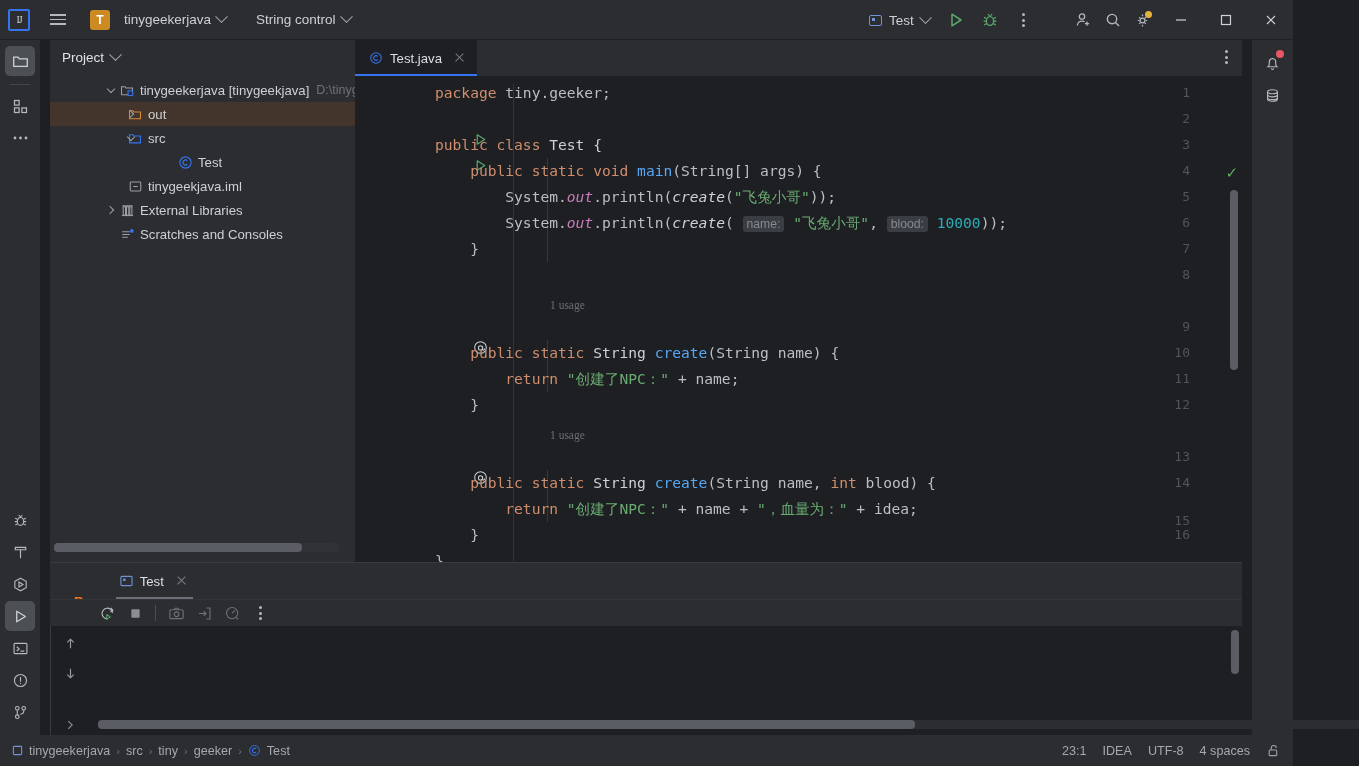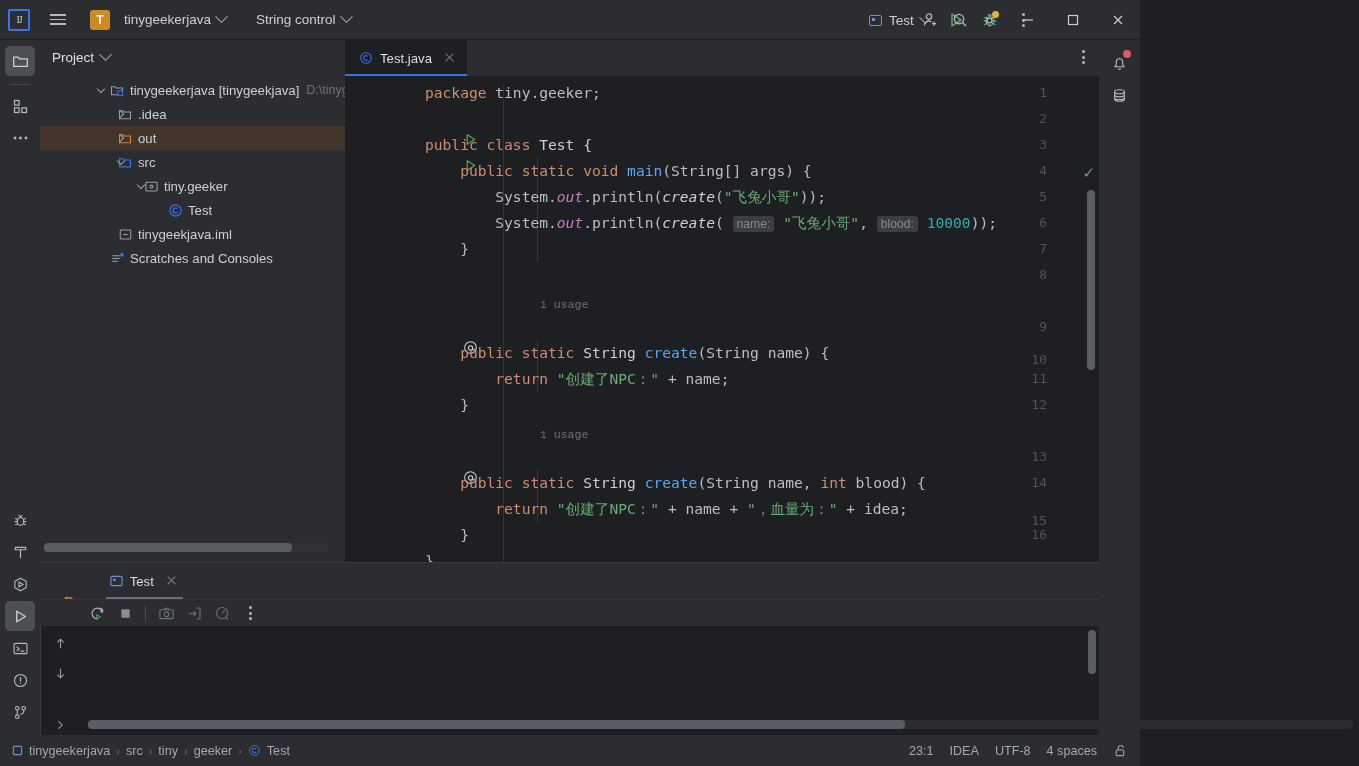--- a/index.html
+++ b/index.html
@@ -3,21 +3,21 @@
 <meta charset="utf-8">
 <style>
   * { box-sizing: border-box; margin: 0; padding: 0; }
   html, body {
     width: 1359px; height: 766px;
     background: #1e1f22;
     font-family: "Liberation Sans", sans-serif;
     overflow: hidden;
     color: #cdd0d4;
   }
-  #app { position: relative; width: 1140px; height: 766px; display: flex; flex-direction: column; }
+  #app { position: relative; width: 1293px; height: 766px; display: flex; flex-direction: column; }
 
   
   .titlebar {
     height: 40px; background: #2b2d30; display: flex; align-items: center;
     flex: 0 0 40px; position: relative; border-bottom: 1px solid #1e1f22;
   }
   .tb-left { display: flex; align-items: center; gap: 0; padding-left: 8px; }
   .ij-logo {
     width: 22px; height: 22px; border: 2px solid #3573f0; border-radius: 2px;
     display: flex; align-items: center; justify-content: center;
@@ -46,21 +46,21 @@
   .icobtn { width: 30px; height: 30px; display: flex; align-items: center; justify-content: center;
     border-radius: 4px; cursor: pointer; }
   .kebab { display: flex; flex-direction: column; gap: 2.5px; align-items: center; }
   .kebab i { width: 3px; height: 3px; border-radius: 50%; background: #b4b8bf; display: block; }
 
   .tb-right { position: absolute; right: 0; top: 0; height: 40px; display: flex; align-items: center; }
   .win-btn { width: 45px; height: 40px; display: flex; align-items: center; justify-content: center; cursor: pointer; }
   .gear-dot { position: absolute; right: 6px; top: 6px; width: 7px; height: 7px; border-radius: 50%; background: #e3b23c; }
 
   
-  .bodyrow { flex: 1 1 auto; display: flex; min-height: 0; }
+  .bodyrow { flex: 1 1 auto; display: flex; min-height: 0; gap: 10px; }
 
   
   .rail { width: 40px; background: #2b2d30; display: flex; flex-direction: column;
     align-items: center; padding-top: 6px; flex: 0 0 40px; position: relative; }
   .rail-btn { width: 30px; height: 30px; margin-bottom: 2px; display:flex; align-items:center;
     justify-content:center; border-radius: 5px; cursor: pointer; }
   .rail-btn.active { background: #4c5055; }
   .rail-sep { width: 20px; height: 1px; background: #43454a; margin: 6px 0; }
   .rail-bottom { position: absolute; bottom: 6px; left: 0; width: 40px;
     display: flex; flex-direction: column; align-items: center; }
@@ -111,21 +111,21 @@
 
   .codearea { flex: 1 1 auto; position: relative; overflow: hidden; display: flex; }
   .gutter { width: 80px; flex: 0 0 80px; position: relative; }
   .codelines { flex: 1 1 auto; position: relative; font-family: "DejaVu Sans Mono", monospace;
     font-size: 14.6px; line-height: 26px; padding-top: 4px; }
   .ln { position: absolute; right: 52px; color: #4f5559; font-family: "DejaVu Sans Mono", monospace;
     font-size: 13px; text-align: right; width: 30px; }
   .gmark { position: absolute; left: 38px; }
   .cline { position: absolute; left: 0; white-space: pre; }
   .usage { position: absolute; left: 0; color: #6c7075; font-size: 11.5px;
-    font-family: Liberation Mono, monospace; }
+    font-family: Liberation Serif, serif; }
   .fold-v { position: absolute; left: 78px; top: 8px; width: 1px; height: 520px; background: #313438; }
   .indent-g { position: absolute; width: 1px; background: #35383c; }
 
   .kw  { color: #cf8e6d; }
   .cls { color: #cdd0d4; }
   .fn  { color: #56a8f5; }
   .fnl { color: #56a8f5; }
   .str { color: #6aab73; }
   .num { color: #2aacb8; }
   .fld { color: #c77dbb; font-style: italic; }
@@ -367,31 +367,20 @@
               <span class="ticon" style="margin-left:22px">
                 <svg width="15" height="15" viewBox="0 0 16 16" fill="none" stroke="#9aa0a6" stroke-width="1.15">
                   <path d="M1.6 12.6V4h3.6l1.1 1.3h7v7.3z"></path>
                     <rect x="8.6" y="8.4" width="5" height="5" fill="#2b2d30" stroke="#3573f0"></rect>
                 </svg>
               </span>
               <span class="tlabel">tinygeekerjava [tinygeekjava]</span>
               <span class="tpath">D:\tinygee</span>
             </div>
 
-            <div class="trow" style="padding-left:76px">
-              <span class="tarrow closed" style="position:absolute;left:74px">
-                  <i></i>
-                </span>
-              <span class="ticon">
-                <svg width="15" height="15" viewBox="0 0 16 16" fill="none" stroke="#9aa0a6" stroke-width="1.15">
-                  <path d="M1.6 12.6V4h3.6l1.1 1.3h7v7.3z"></path>
-                </svg>
-              </span>
-              <span class="tlabel">.idea</span>
-            </div>
 
             <div class="trow sel" style="padding-left:76px">
               <span class="tarrow closed" style="position:absolute;left:74px">
                   <i></i>
                 </span>
               <span class="ticon">
                 <svg width="15" height="15" viewBox="0 0 16 16" fill="none" stroke="#d4883a" stroke-width="1.15">
                   <path d="M1.6 12.6V4h3.6l1.1 1.3h7v7.3z"></path>
                 </svg>
               </span>
@@ -403,32 +392,20 @@
                   <i></i>
                 </span>
               <span class="ticon">
                 <svg width="15" height="15" viewBox="0 0 16 16" fill="none" stroke="#3573f0" stroke-width="1.2">
                   <path d="M1.6 12.6V4h3.6l1.1 1.3h7v7.3z"></path>
                 </svg>
               </span>
               <span class="tlabel">src</span>
             </div>
 
-            <div class="trow" style="padding-left:102px">
-              <span class="tarrow open" style="position:absolute;left:94px">
-                  <i></i>
-                </span>
-              <span class="ticon">
-                <svg width="15" height="15" viewBox="0 0 16 16" fill="none" stroke="#9aa0a6" stroke-width="1.15">
-                  <rect x="2" y="3.4" width="12" height="9.4" rx="1"></rect>
-                    <circle cx="8" cy="8.1" r="1.6"></circle>
-                </svg>
-              </span>
-              <span class="tlabel">tiny.geeker</span>
-            </div>
 
             <div class="trow" style="padding-left:126px">
               <span class="ticon">
                 <svg width="15" height="15" viewBox="0 0 16 16" fill="none" stroke="#3573f0" stroke-width="1.2">
                   <circle cx="8" cy="8" r="6"></circle>
                     <path d="M10 6.1a2.7 2.7 0 1 0 0 3.8" stroke-width="1.3"></path>
                 </svg>
               </span>
               <span class="tlabel">Test</span>
             </div>
@@ -437,20 +414,35 @@
             <div class="trow" style="padding-left:76px">
               <span class="ticon">
                 <svg width="15" height="15" viewBox="0 0 16 16" fill="none" stroke="#9aa0a6" stroke-width="1.15">
                   <rect x="2.4" y="3.2" width="11.2" height="9.6" rx="1"></rect>
                     <path d="M5.6 8h4.8"></path>
                 </svg>
               </span>
               <span class="tlabel">tinygeekjava.iml</span>
             </div>
 
+            <div class="trow" style="padding-left:46px">
+              <span class="tarrow closed" style="position:absolute;left:54px">
+                  <i></i>
+                </span>
+              <span class="ticon" style="margin-left:22px">
+                <svg width="15" height="15" viewBox="0 0 16 16" fill="none" stroke="#9aa0a6" stroke-width="1.15">
+                  <path d="M2 13.4h12"></path>
+                    <rect x="3.4" y="4" width="2.5" height="9"></rect>
+                    <rect x="6.9" y="4" width="2.5" height="9"></rect>
+                    <rect x="10.4" y="4" width="2.3" height="9"></rect>
+                    <path d="M2.6 3h10.8"></path>
+                </svg>
+              </span>
+              <span class="tlabel">External Libraries</span>
+            </div>
 
             <div class="trow" style="padding-left:46px">
               <span class="ticon" style="margin-left:22px">
                 <svg width="15" height="15" viewBox="0 0 16 16" fill="none" stroke="#9aa0a6" stroke-width="1.15">
                   <path d="M2.4 5h8M2.4 8h8M2.4 11h6"></path>
                     <circle cx="12.6" cy="4.2" r="2" fill="#3573f0" stroke="none"></circle>
                 </svg>
               </span>
               <span class="tlabel">Scratches and Consoles</span>
             </div>
@@ -489,21 +481,21 @@
 
               <span class="ln" style="top:4px">1</span>
               <span class="ln" style="top:30px">2</span>
               <span class="ln" style="top:56px">3</span>
               <span class="ln" style="top:82px">4</span>
               <span class="ln" style="top:108px">5</span>
               <span class="ln" style="top:134px">6</span>
               <span class="ln" style="top:160px">7</span>
               <span class="ln" style="top:186px">8</span>
               <span class="ln" style="top:238px">9</span>
-              <span class="ln" style="top:271px">10</span>
+              <span class="ln" style="top:264px">10</span>
               <span class="ln" style="top:290px">11</span>
               <span class="ln" style="top:316px">12</span>
               <span class="ln" style="top:368px">13</span>
               <span class="ln" style="top:394px">14</span>
               <span class="ln" style="top:432px">15</span>
               <span class="ln" style="top:446px">16</span>
 
               <span class="gmark" style="top:56px">
                 <svg width="15" height="15" viewBox="0 0 16 16">
                     <path d="M4.5 3 L12.5 8 L4.5 13 Z" fill="none" stroke="#59a869" stroke-width="1.3" stroke-linejoin="round"></path>

